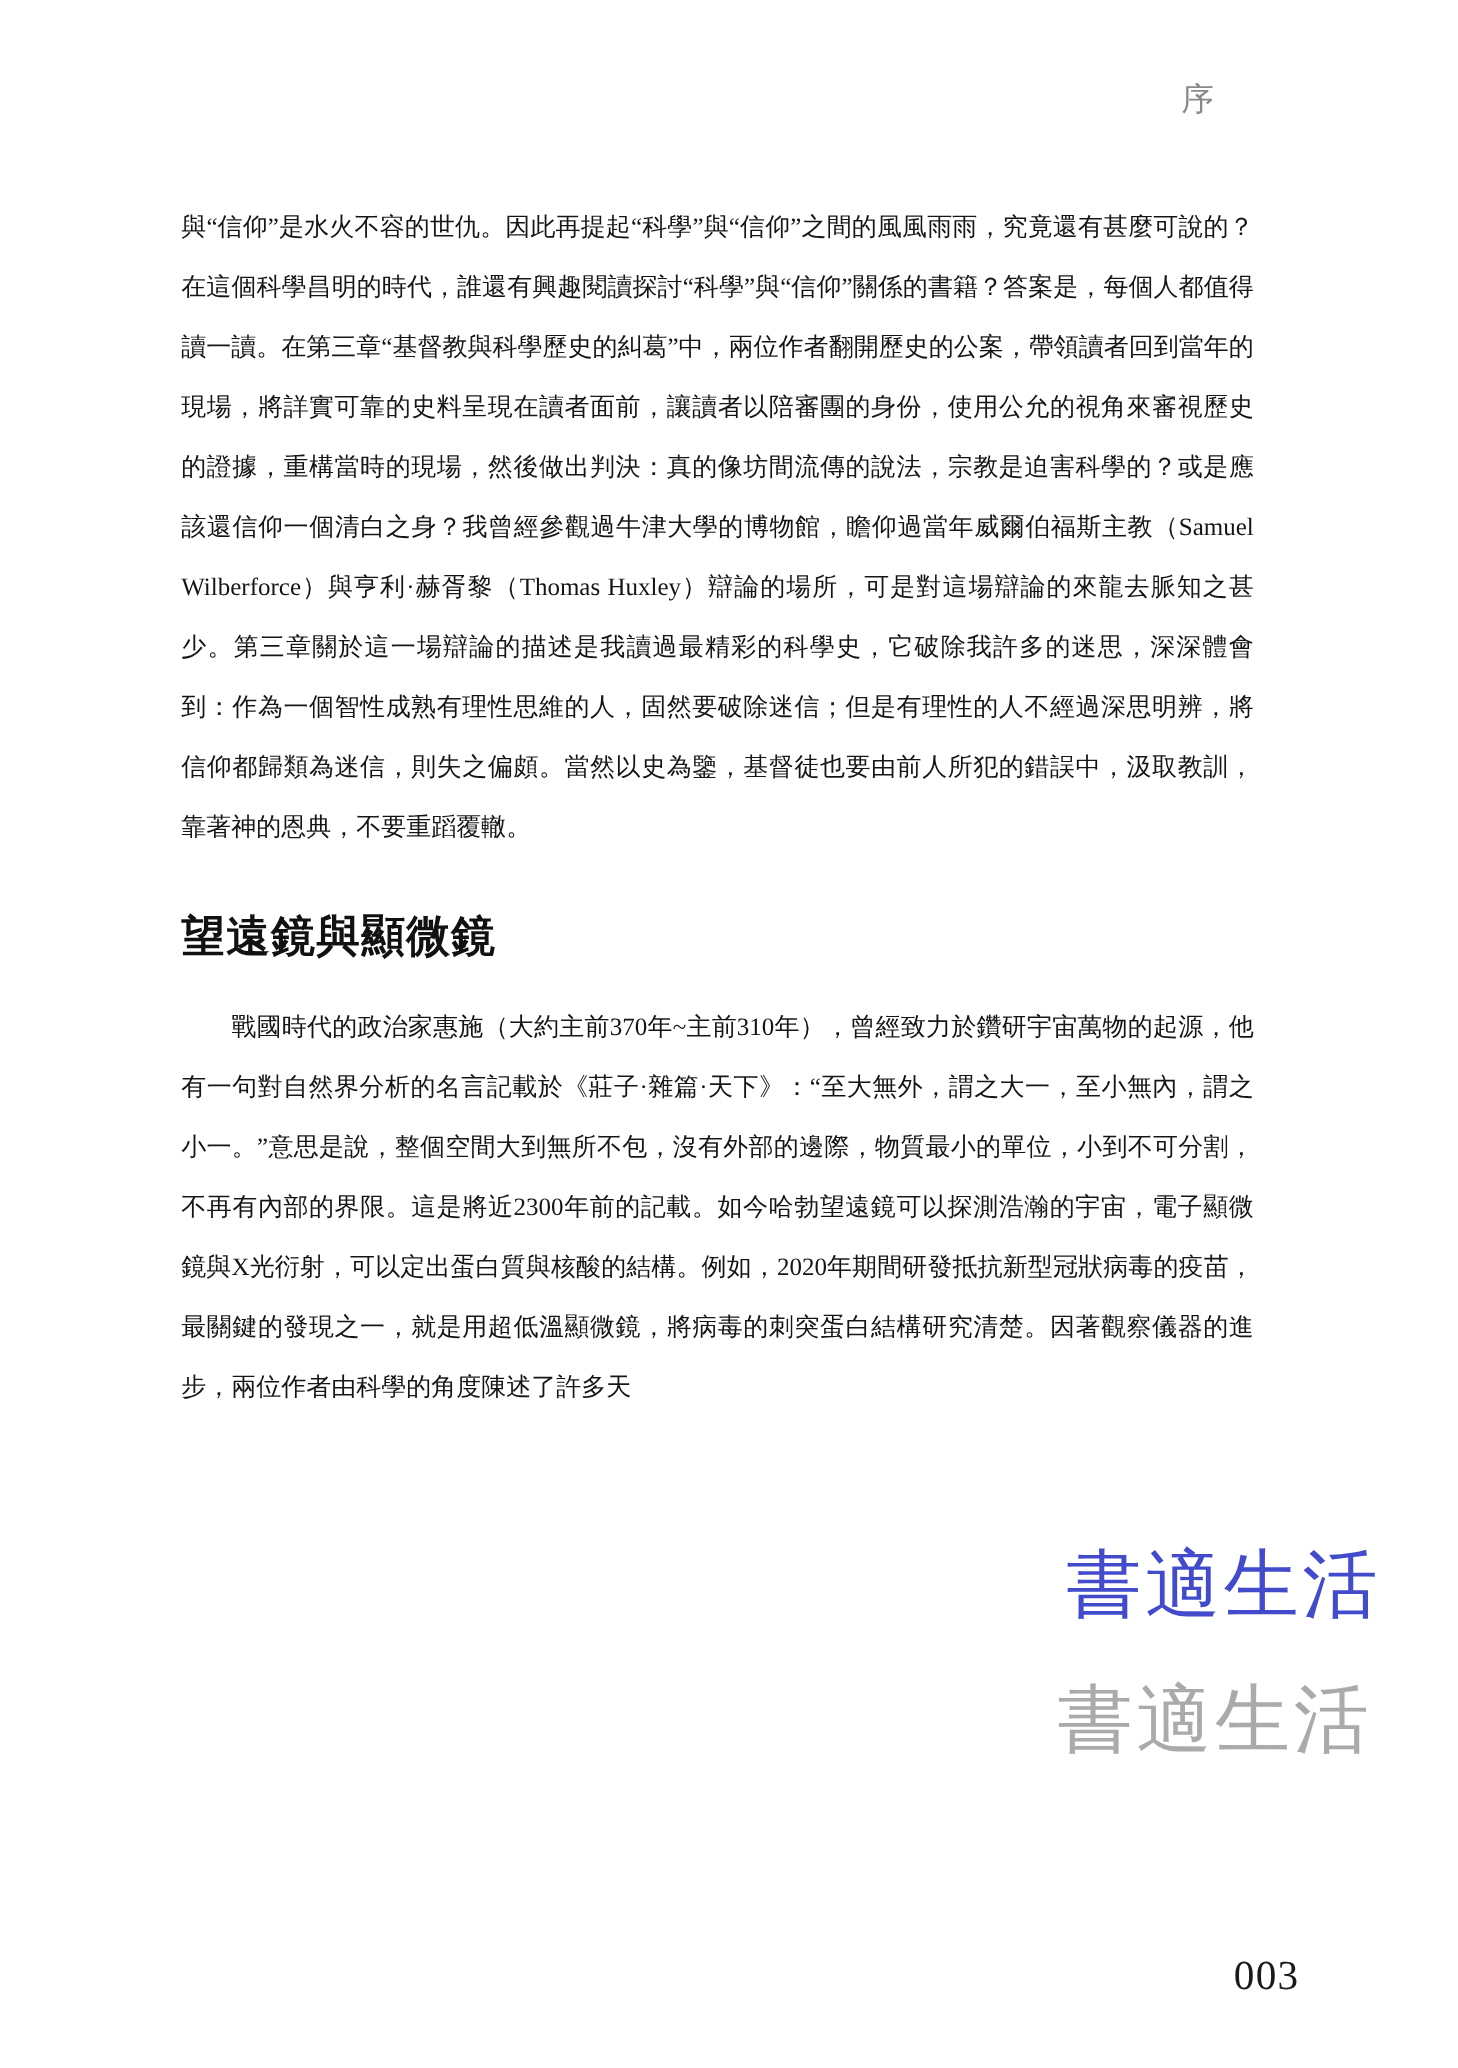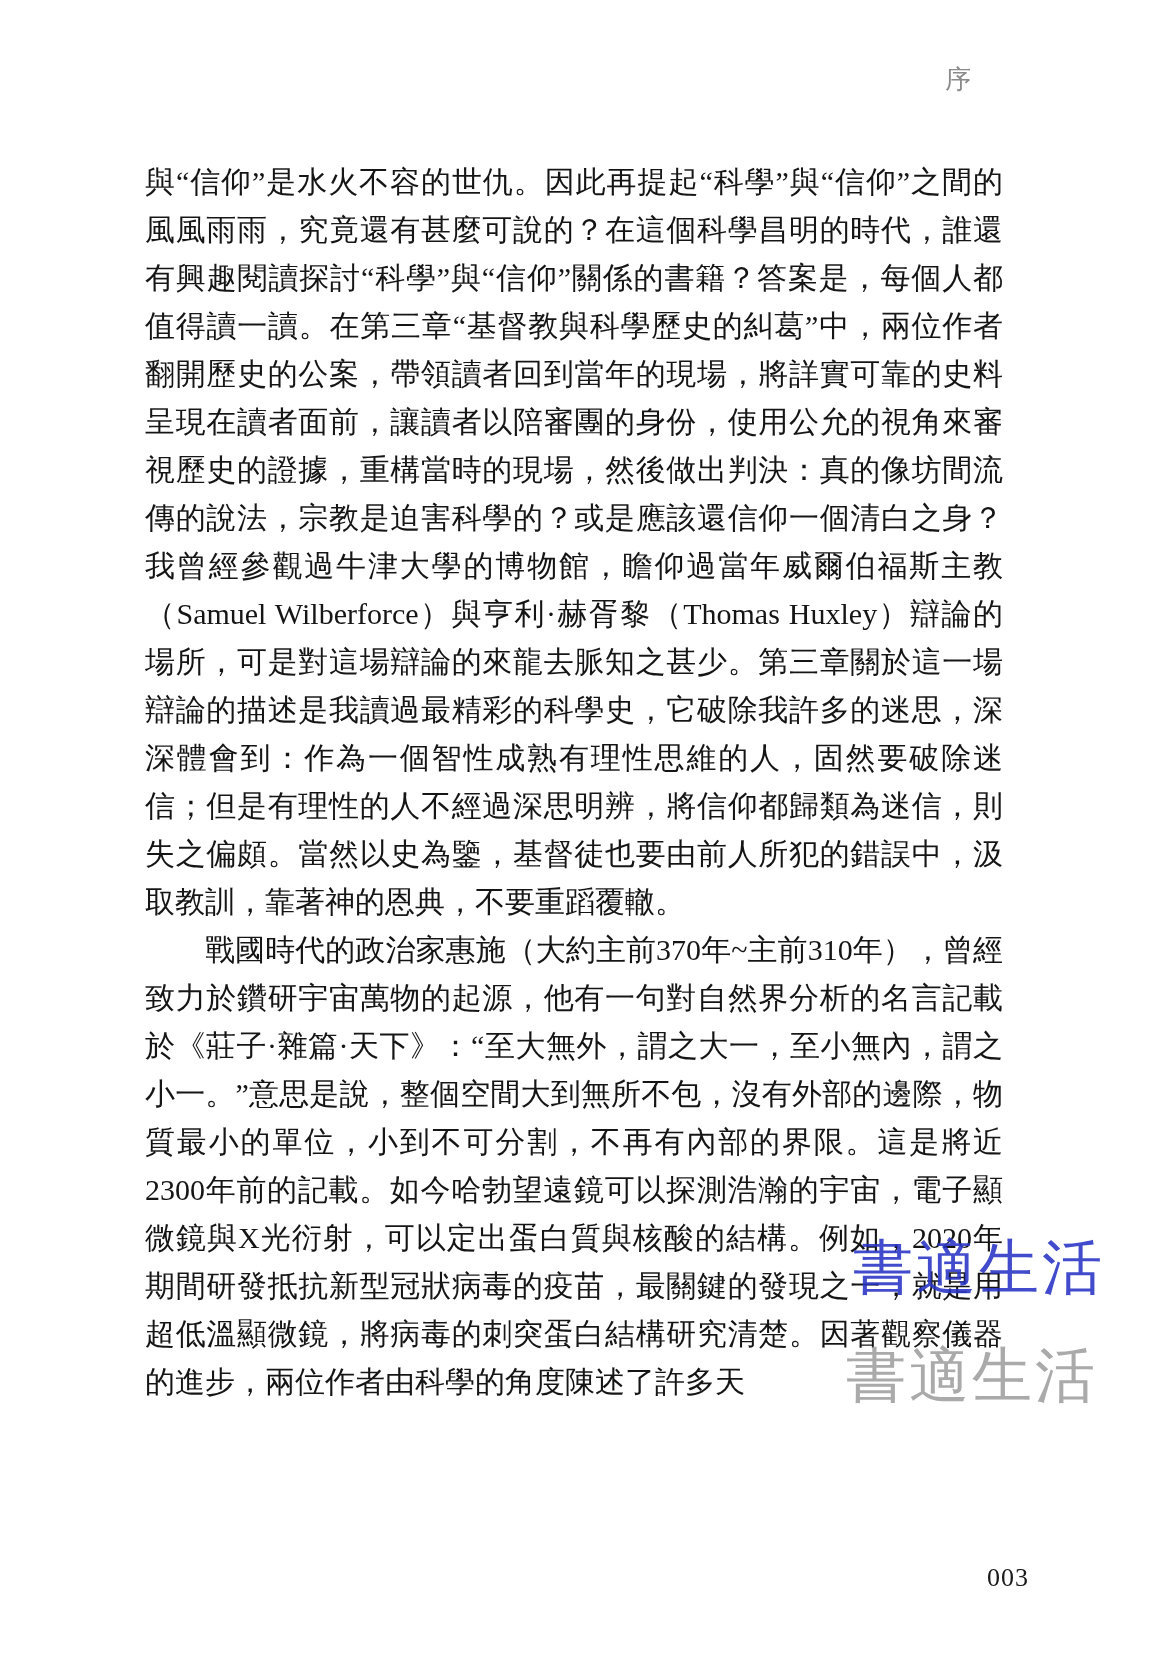--- a/index.html
+++ b/index.html
@@ -25,21 +25,21 @@
     letter-spacing: 2px;
   }
   .content {
     position: absolute;
     left: 145px;
     top: 158px;
     width: 858px;
   }
   .body-para {
     margin: 0;
-    font-size: 30px;
+    font-size: 20px;
     line-height: 48px;
     text-align: justify;
     text-justify: inter-character;
     color: #151515;
   }
   .body-para.indented {
     text-indent: 2em;
   }
   .section-heading {
     margin: 44px 0 28px 0;
@@ -67,35 +67,36 @@
   }
   .watermark.gray {
     left: 846px;
     top: 1336px;
     opacity: 0.85;
   }
   .page-number {
     position: absolute;
     left: 987px;
     top: 1563px;
-    font-size: 26px;
+    font-size: 33px;
     color: #1a1a1a;
     letter-spacing: 1px;
   }
 </style>
 </head>
 <body>
 
 <div class="page">
 
   <div class="running-head">序</div>
 
   <div class="content">
     <p class="body-para">與“信仰”是水火不容的世仇。因此再提起“科學”與“信仰”之間的風風雨雨，究竟還有甚麼可說的？在這個科學昌明的時代，誰還有興趣閱讀探討“科學”與“信仰”關係的書籍？答案是，每個人都值得讀一讀。在第三章“基督教與科學歷史的糾葛”中，兩位作者翻開歷史的公案，帶領讀者回到當年的現場，將詳實可靠的史料呈現在讀者面前，讓讀者以陪審團的身份，使用公允的視角來審視歷史的證據，重構當時的現場，然後做出判決：真的像坊間流傳的說法，宗教是迫害科學的？或是應該還信仰一個清白之身？我曾經參觀過牛津大學的博物館，瞻仰過當年威爾伯福斯主教（Samuel Wilberforce）與亨利·赫胥黎（Thomas Huxley）辯論的場所，可是對這場辯論的來龍去脈知之甚少。第三章關於這一場辯論的描述是我讀過最精彩的科學史，它破除我許多的迷思，深深體會到：作為一個智性成熟有理性思維的人，固然要破除迷信；但是有理性的人不經過深思明辨，將信仰都歸類為迷信，則失之偏頗。當然以史為鑒，基督徒也要由前人所犯的錯誤中，汲取教訓，靠著神的恩典，不要重蹈覆轍。</p>
 
+    <h2 class="section-heading">望遠鏡與顯微鏡</h2>
 
     <p class="body-para indented">戰國時代的政治家惠施（大約主前370年~主前310年），曾經致力於鑽研宇宙萬物的起源，他有一句對自然界分析的名言記載於《莊子·雜篇·天下》：“至大無外，謂之大一，至小無內，謂之小一。”意思是說，整個空間大到無所不包，沒有外部的邊際，物質最小的單位，小到不可分割，不再有內部的界限。這是將近2300年前的記載。如今哈勃望遠鏡可以探測浩瀚的宇宙，電子顯微鏡與X光衍射，可以定出蛋白質與核酸的結構。例如，2020年期間研發抵抗新型冠狀病毒的疫苗，最關鍵的發現之一，就是用超低溫顯微鏡，將病毒的刺突蛋白結構研究清楚。因著觀察儀器的進步，兩位作者由科學的角度陳述了許多天</p>
   </div>
 
   <div class="watermark blue" style="color: rgb(39, 51, 197);">書適生活</div>
 
   <div class="watermark gray" style="color: rgb(156, 156, 156);">書適生活</div>
 
   <div class="page-number">003</div>
 

